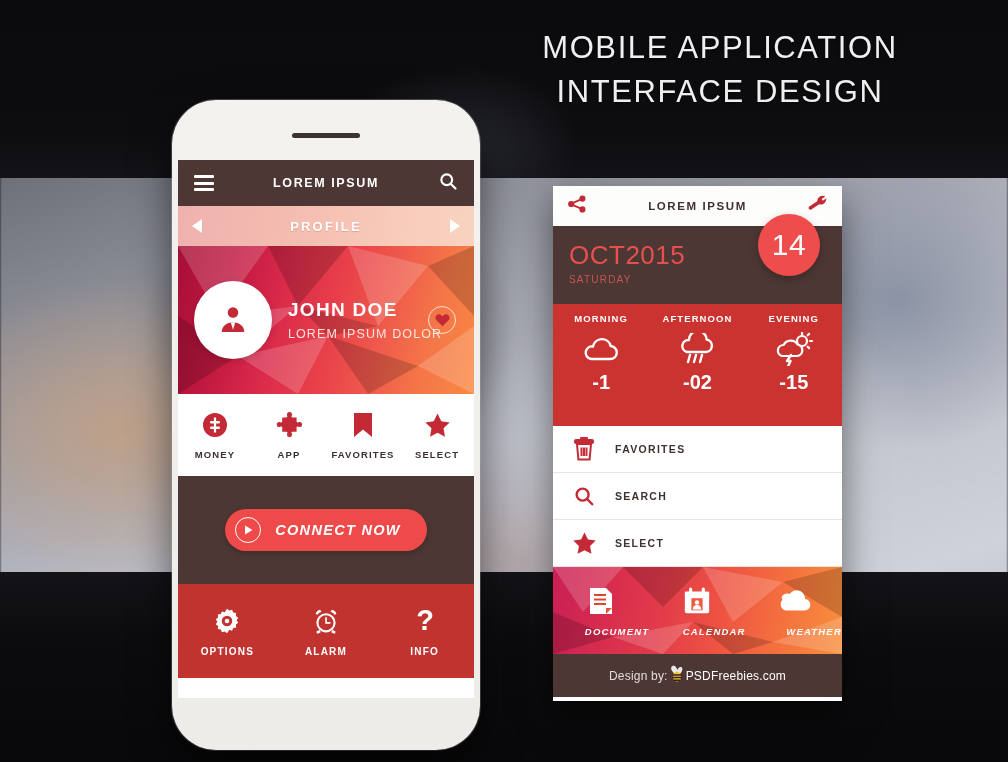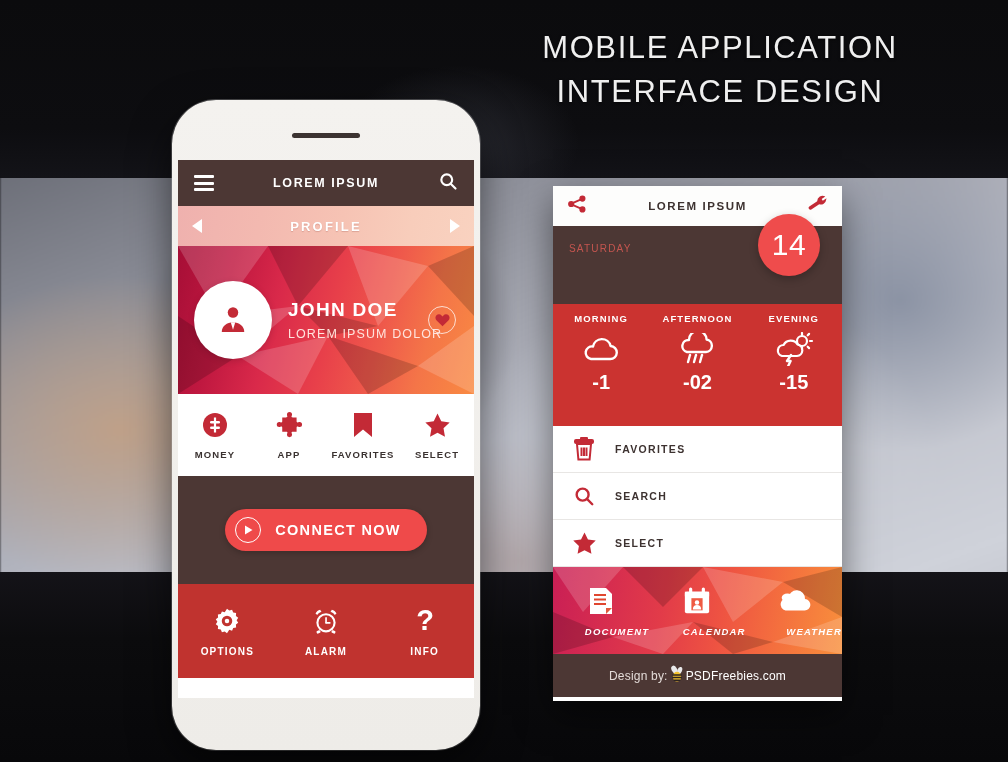--- a/index.html
+++ b/index.html
@@ -115,21 +115,21 @@
   }
 
   .p1-connect{
     height:108px; background:#4c3734; display:flex; align-items:center; justify-content:center;
   }
   .connect-btn{
     background:#ef4a4a; border-radius:24px; height:42px; padding:0 26px 0 10px;
     display:flex; align-items:center; gap:14px; cursor:pointer;
     box-shadow:0 2px 6px rgba(0,0,0,.22);
   }
-  .connect-btn .lbl{ color:#fff; font-size:14.5px; font-weight:700; letter-spacing:1.3px; }
+  .connect-btn .lbl{ color:#fff; font-size:14.5px; font-weight:700; letter-spacing:1.3px;font-style:italic; }
   .play-circ{
     width:26px;height:26px;border-radius:50%;border:1.8px solid #fff;
     display:flex;align-items:center;justify-content:center;
   }
 
   .p1-bottom{
     height:94px; background:#c0332f; display:flex; align-items:center;
   }
   .p1-bottom .cell{ flex:1; text-align:center; cursor:pointer; }
   .p1-bottom .cell .gl{ height:30px; display:flex;align-items:center;justify-content:center; }
@@ -357,20 +357,21 @@
     </div>
     <div class="ttl">LOREM IPSUM</div>
     <div>
       <svg width="20" height="20" viewBox="0 0 24 24">
         <path d="M20.5 3.2 16.8 6.9l-1.8-1.8 3.7-3.7A6.4 6.4 0 0 0 10.4 9l-8 8a2.2 2.2 0 0 0 3.1 3.1l8-8a6.4 6.4 0 0 0 7-6.9z" fill="#c32a36" transform="rotate(12 12 12)"></path>
       </svg>
     </div>
   </div>
 
   <div class="c2-date">
+    <div class="c2-month">OCT2015</div>
     <div class="c2-day">SATURDAY</div>
     <div class="c2-badge">14</div>
   </div>
 
   <div class="c2-weather">
     <div class="cell">
       <div class="wlab">MORNING</div>
       <div class="wgl">
         <svg width="42" height="28" viewBox="0 0 42 28" fill="none" stroke="#fff" stroke-width="2.4" stroke-linejoin="round">
           <path d="M11 24h19a6.5 6.5 0 0 0 .6-13A9 9 0 0 0 13 11.5 6.3 6.3 0 0 0 11 24z"></path>

